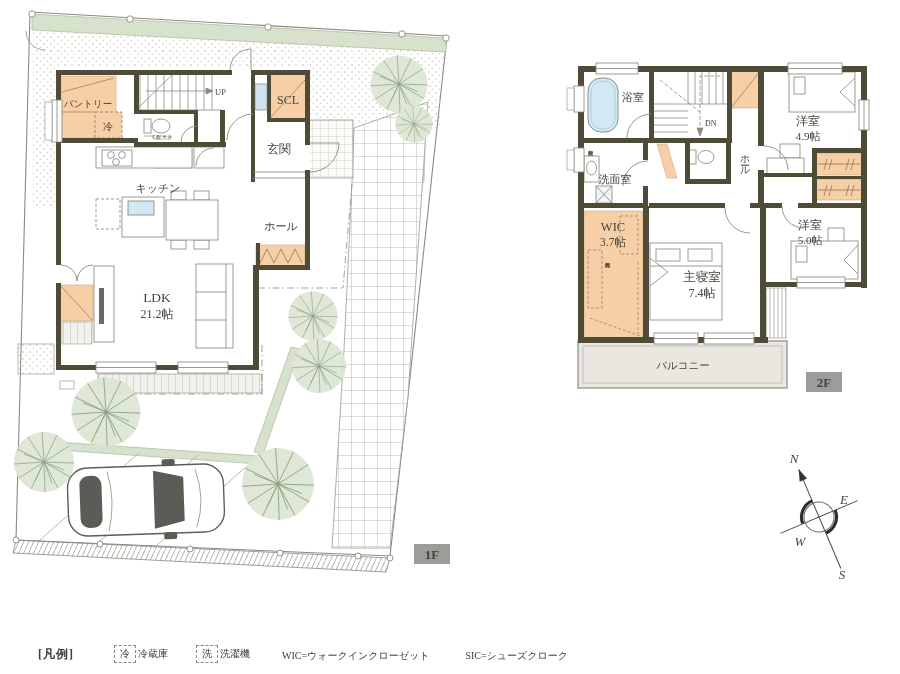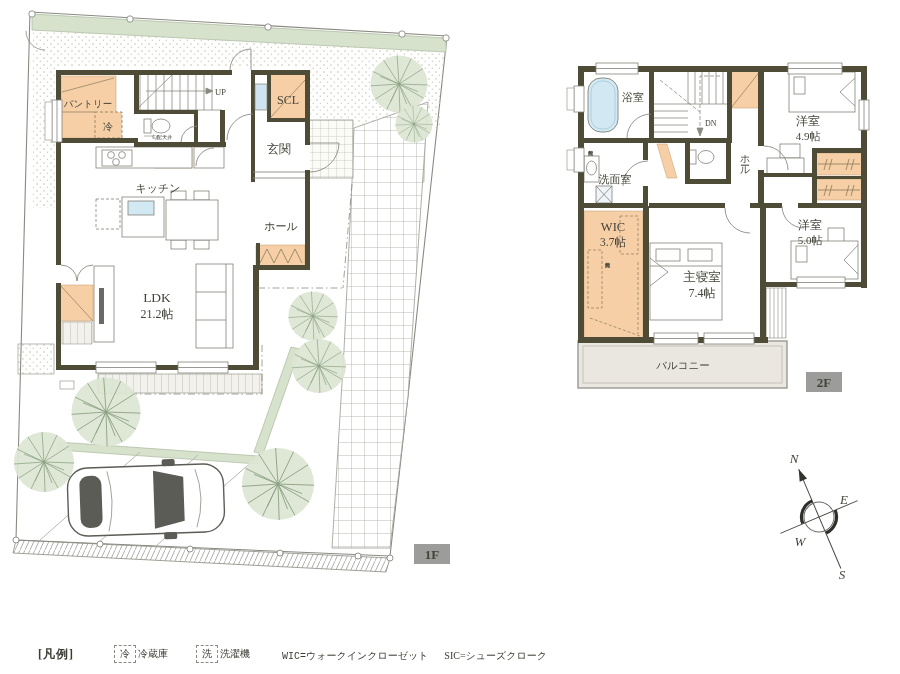--- a/index.html
+++ b/index.html
@@ -460,20 +460,20 @@
 <div class="legend">
   <span class="bracket">[凡例]</span>
   <span class="grp" style="margin-left:40px;">
     <span class="key-box">冷</span>
     <span class="key-label">冷蔵庫</span>
   </span>
   <span class="grp" style="margin-left:28px;">
     <span class="key-box">洗</span>
     <span class="key-label">洗濯機</span>
   </span>
-  <span class="grp" style="margin-left:32px;font-family:Liberation Mono, monospace;">
+  <span class="grp" style="margin-left:32px;">
     <span>WIC=ウォークインクローゼット</span>
   </span>
-  <span class="grp" style="margin-left:16px;">
+  <span class="grp" style="margin-left:36px;">
     <span>SIC=シューズクローク</span>
   </span>
 </div>
 </div>
 
 </body></html>

